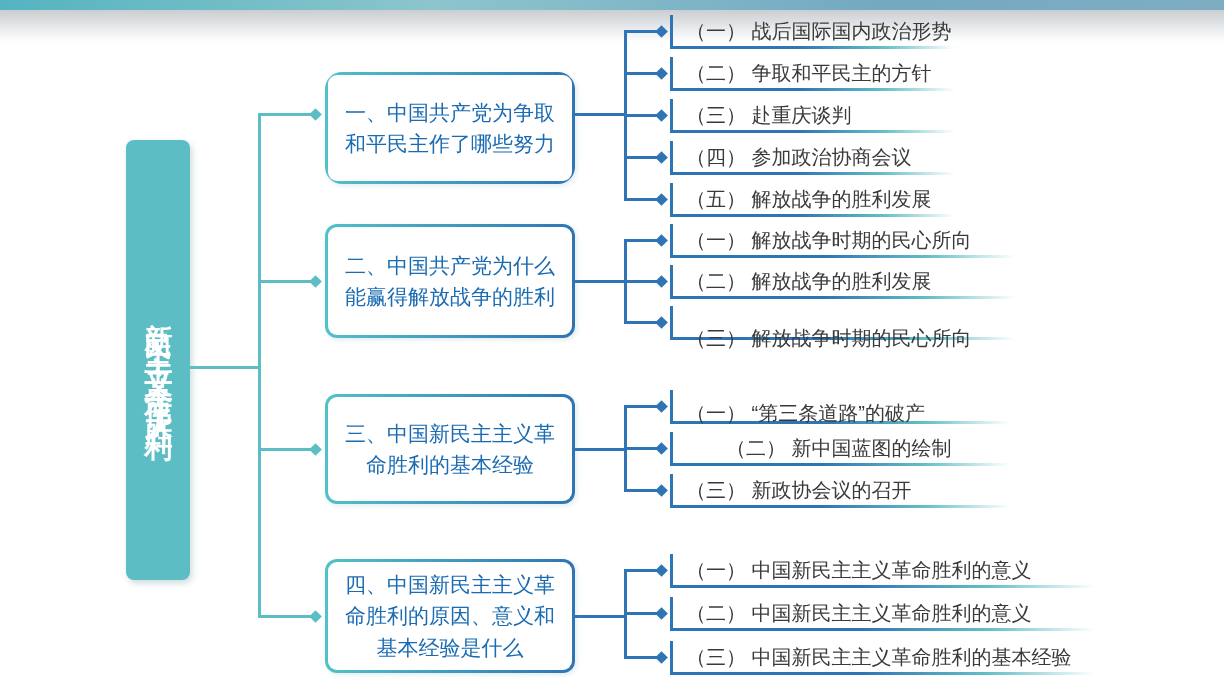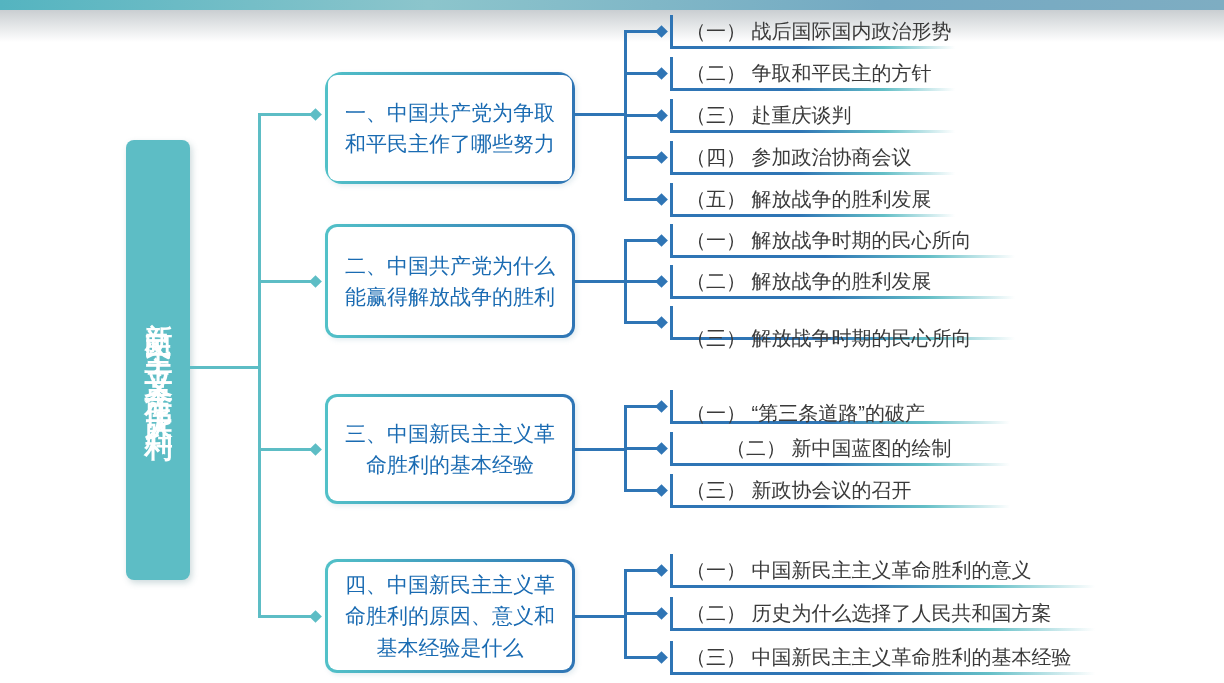--- a/index.html
+++ b/index.html
@@ -153,20 +153,20 @@
       <div class="vline blue-line" style="left: 624px; top: 568.5px; width: 3px; height: 90px;"></div>
       <div class="hline blue-line" style="left: 624px; top: 568.5px; width: 38px; height: 3px;"></div>
       <div class="diamond blue" style="left: 657px; top: 565.5px;"></div>
       <div class="leaf-tick" style="left: 670px; top: 554px; height: 34px;"></div>
       <div class="leaf-underline" style="left: 670px; top: 585px; width: 425px;"></div>
       <div class="leaf-label" style="left: 686px; top: 557px;">（一） 中国新民主主义革命胜利的意义</div>
       <div class="hline blue-line" style="left: 624px; top: 611.5px; width: 38px; height: 3px;"></div>
       <div class="diamond blue" style="left: 657px; top: 608.5px;"></div>
       <div class="leaf-tick" style="left: 670px; top: 597px; height: 34px;"></div>
       <div class="leaf-underline" style="left: 670px; top: 628px; width: 425px;"></div>
-      <div class="leaf-label" style="left: 686px; top: 600px;">（二） 历史为什么选择了人民共和国方案</div>
+      <div class="leaf-label" style="left: 686px; top: 600px;">（二） 中国新民主主义革命胜利的意义</div>
       <div class="hline blue-line" style="left: 624px; top: 655.5px; width: 38px; height: 3px;"></div>
       <div class="diamond blue" style="left: 657px; top: 652.5px;"></div>
       <div class="leaf-tick" style="left: 670px; top: 641px; height: 34px;"></div>
       <div class="leaf-underline" style="left: 670px; top: 672px; width: 425px;"></div>
       <div class="leaf-label" style="left: 686px; top: 644px;">（三） 中国新民主主义革命胜利的基本经验</div>
     </div>
 </div>
 
 </body></html>

